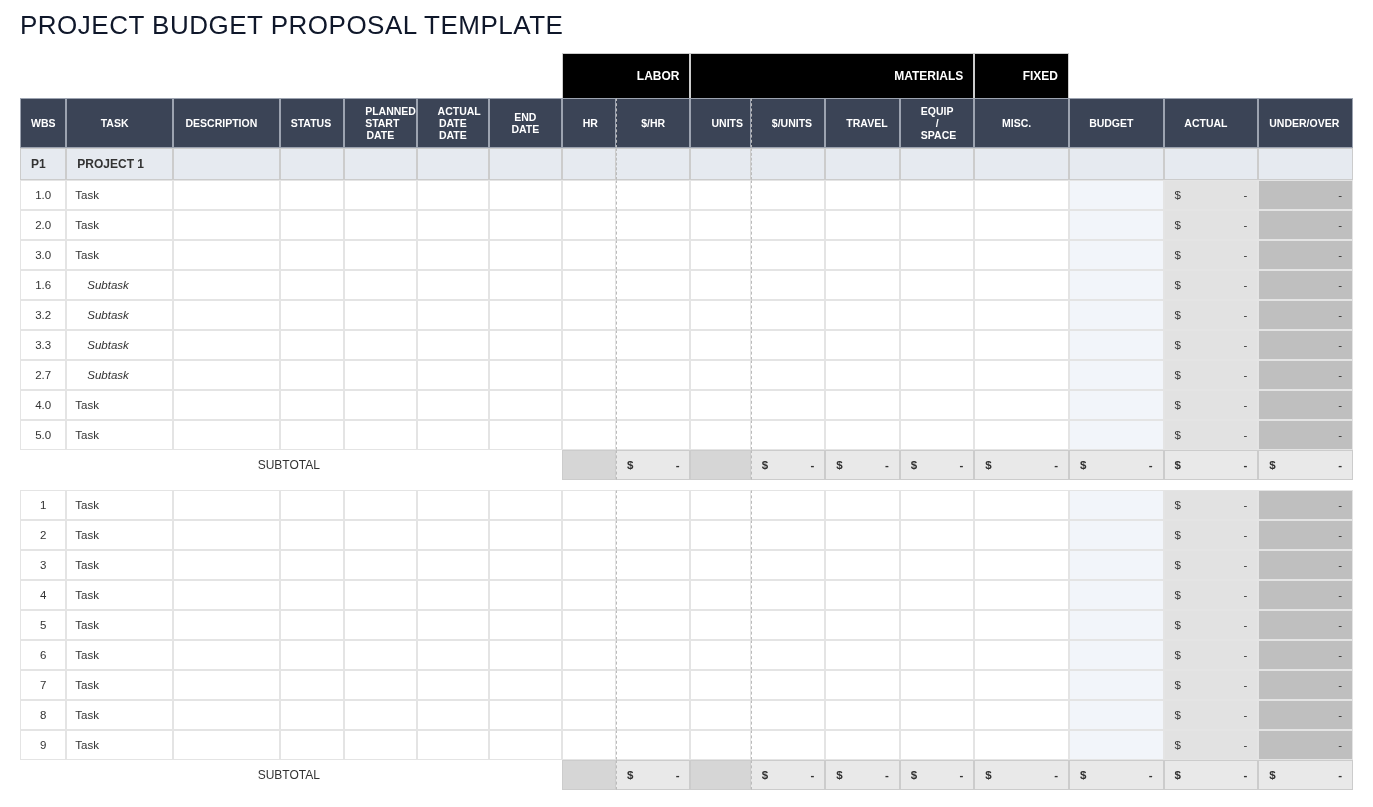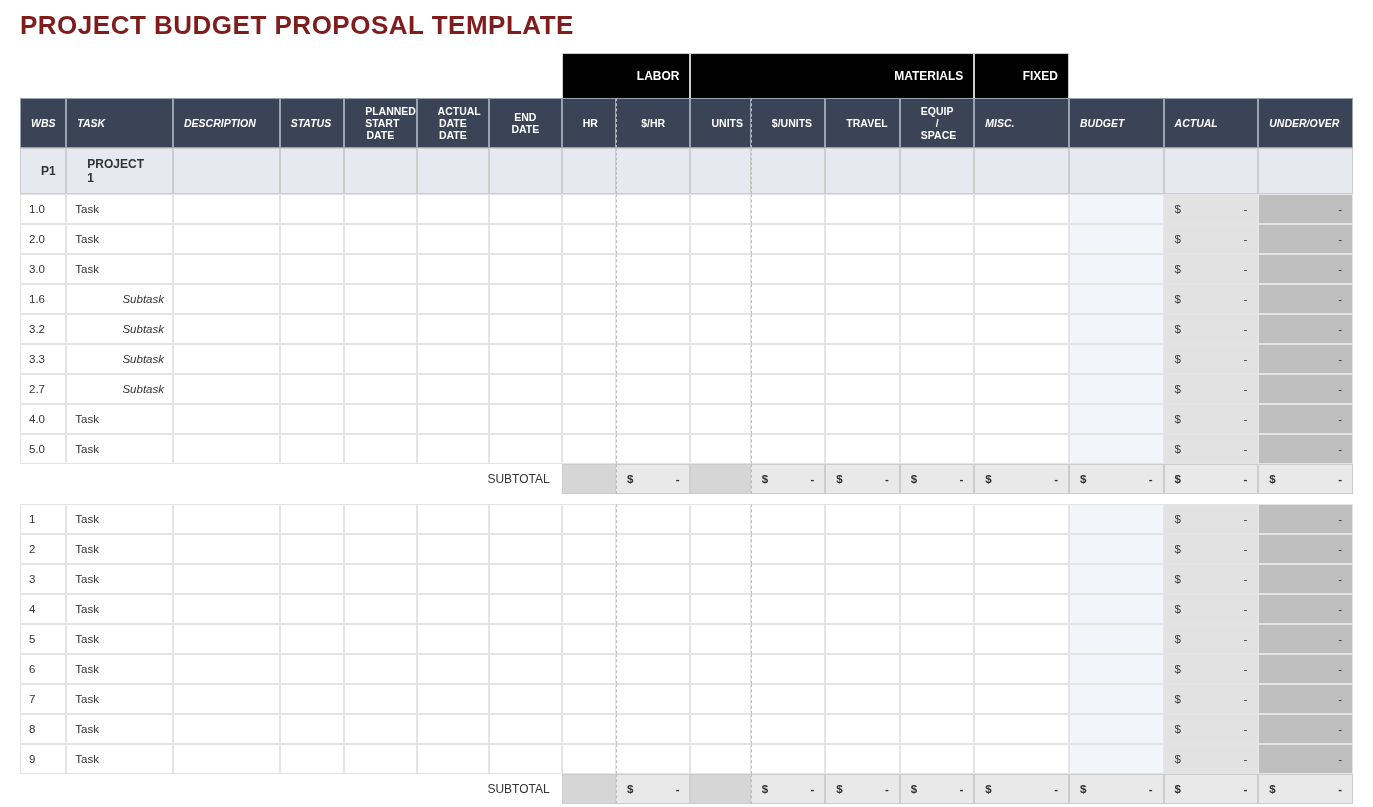--- a/index.html
+++ b/index.html
@@ -6,22 +6,22 @@
   body {
     margin: 0;
     padding: 10px 20px;
     font-family: Arial, Helvetica, sans-serif;
     background: #fff;
     color: #333;
     width: 1373px;
   }
   h1.title {
     font-size: 26px;
-    font-weight: 700;
-    color: #7f1d1d;
+    font-weight: 400;
+    color: #0f172a;
     letter-spacing: 0.5px;
     margin: 0 0 12px 0;
   }
   table {
     border-collapse: separate;
     border-spacing: 0;
     width: 100%;
     table-layout: fixed;
   }
   td, th {
@@ -46,39 +46,39 @@
     background: #3b4456;
     color: #fff;
     font-weight: 700;
     font-size: 10.5px;
     text-align: center;
     padding: 6px 20px;
     border: 1px solid #9ca3b0;
     line-height: 1.15;
     height: 36px;
   }
-  .col-header td.left { text-align: left; padding-left: 10px; font-style: italic; }
+  .col-header td.left { text-align: center; padding-left: 10px; }
   .project-row td {
     background: #e6eaf0;
     font-weight: 700;
     font-size: 12px;
-    padding: 8px 20px;
+    padding: 8px 10px;
     border: 1px solid #ccc;
     height: 30px;
   }
   .data-row td {
     background: #fff;
     font-size: 11.5px;
     padding: 7px 8px;
     border: 1px solid #e4e4e4;
     height: 30px;
   }
-  .data-row td.wbs { }
+  .data-row td.wbs { text-align: center; }
   .data-row td.task { text-align: left; }
-  .data-row td.subtask { padding-left: 20px; font-style: italic; text-align: right; }
+  .data-row td.subtask { padding-left: 20px; font-style: italic; }
   .data-row td.budget-col { background: #f2f5fa; }
   .data-row td.actual-col { background: #e2e2e2; position: relative; }
   .data-row td.under-col { background: #bfbfbf; position: relative; }
   .money {
     display: flex;
     justify-content: space-between;
     font-size: 11.5px;
     padding: 0 2px;
   }
   .money .sym { }
@@ -87,21 +87,21 @@
     background: #e9e9e9;
     font-weight: 700;
     font-size: 11.5px;
     border: 1px solid #ccc;
     padding: 8px 8px;
     height: 30px;
   }
   .subtotal-row td.label {
     background: #fff;
     border: none;
-    text-align: right;
+    text-align: center;
     padding-right: 12px;
     font-weight: 400;
     font-size: 12px;
   }
   .subtotal-row td.noval {
     background: #d6d6d6;
   }
   .dashed-left { border-left: 1px dashed #bbb !important; margin-top: 24px; }
   .spacer-row td { border: none; height: 10px; padding:0; }
   

